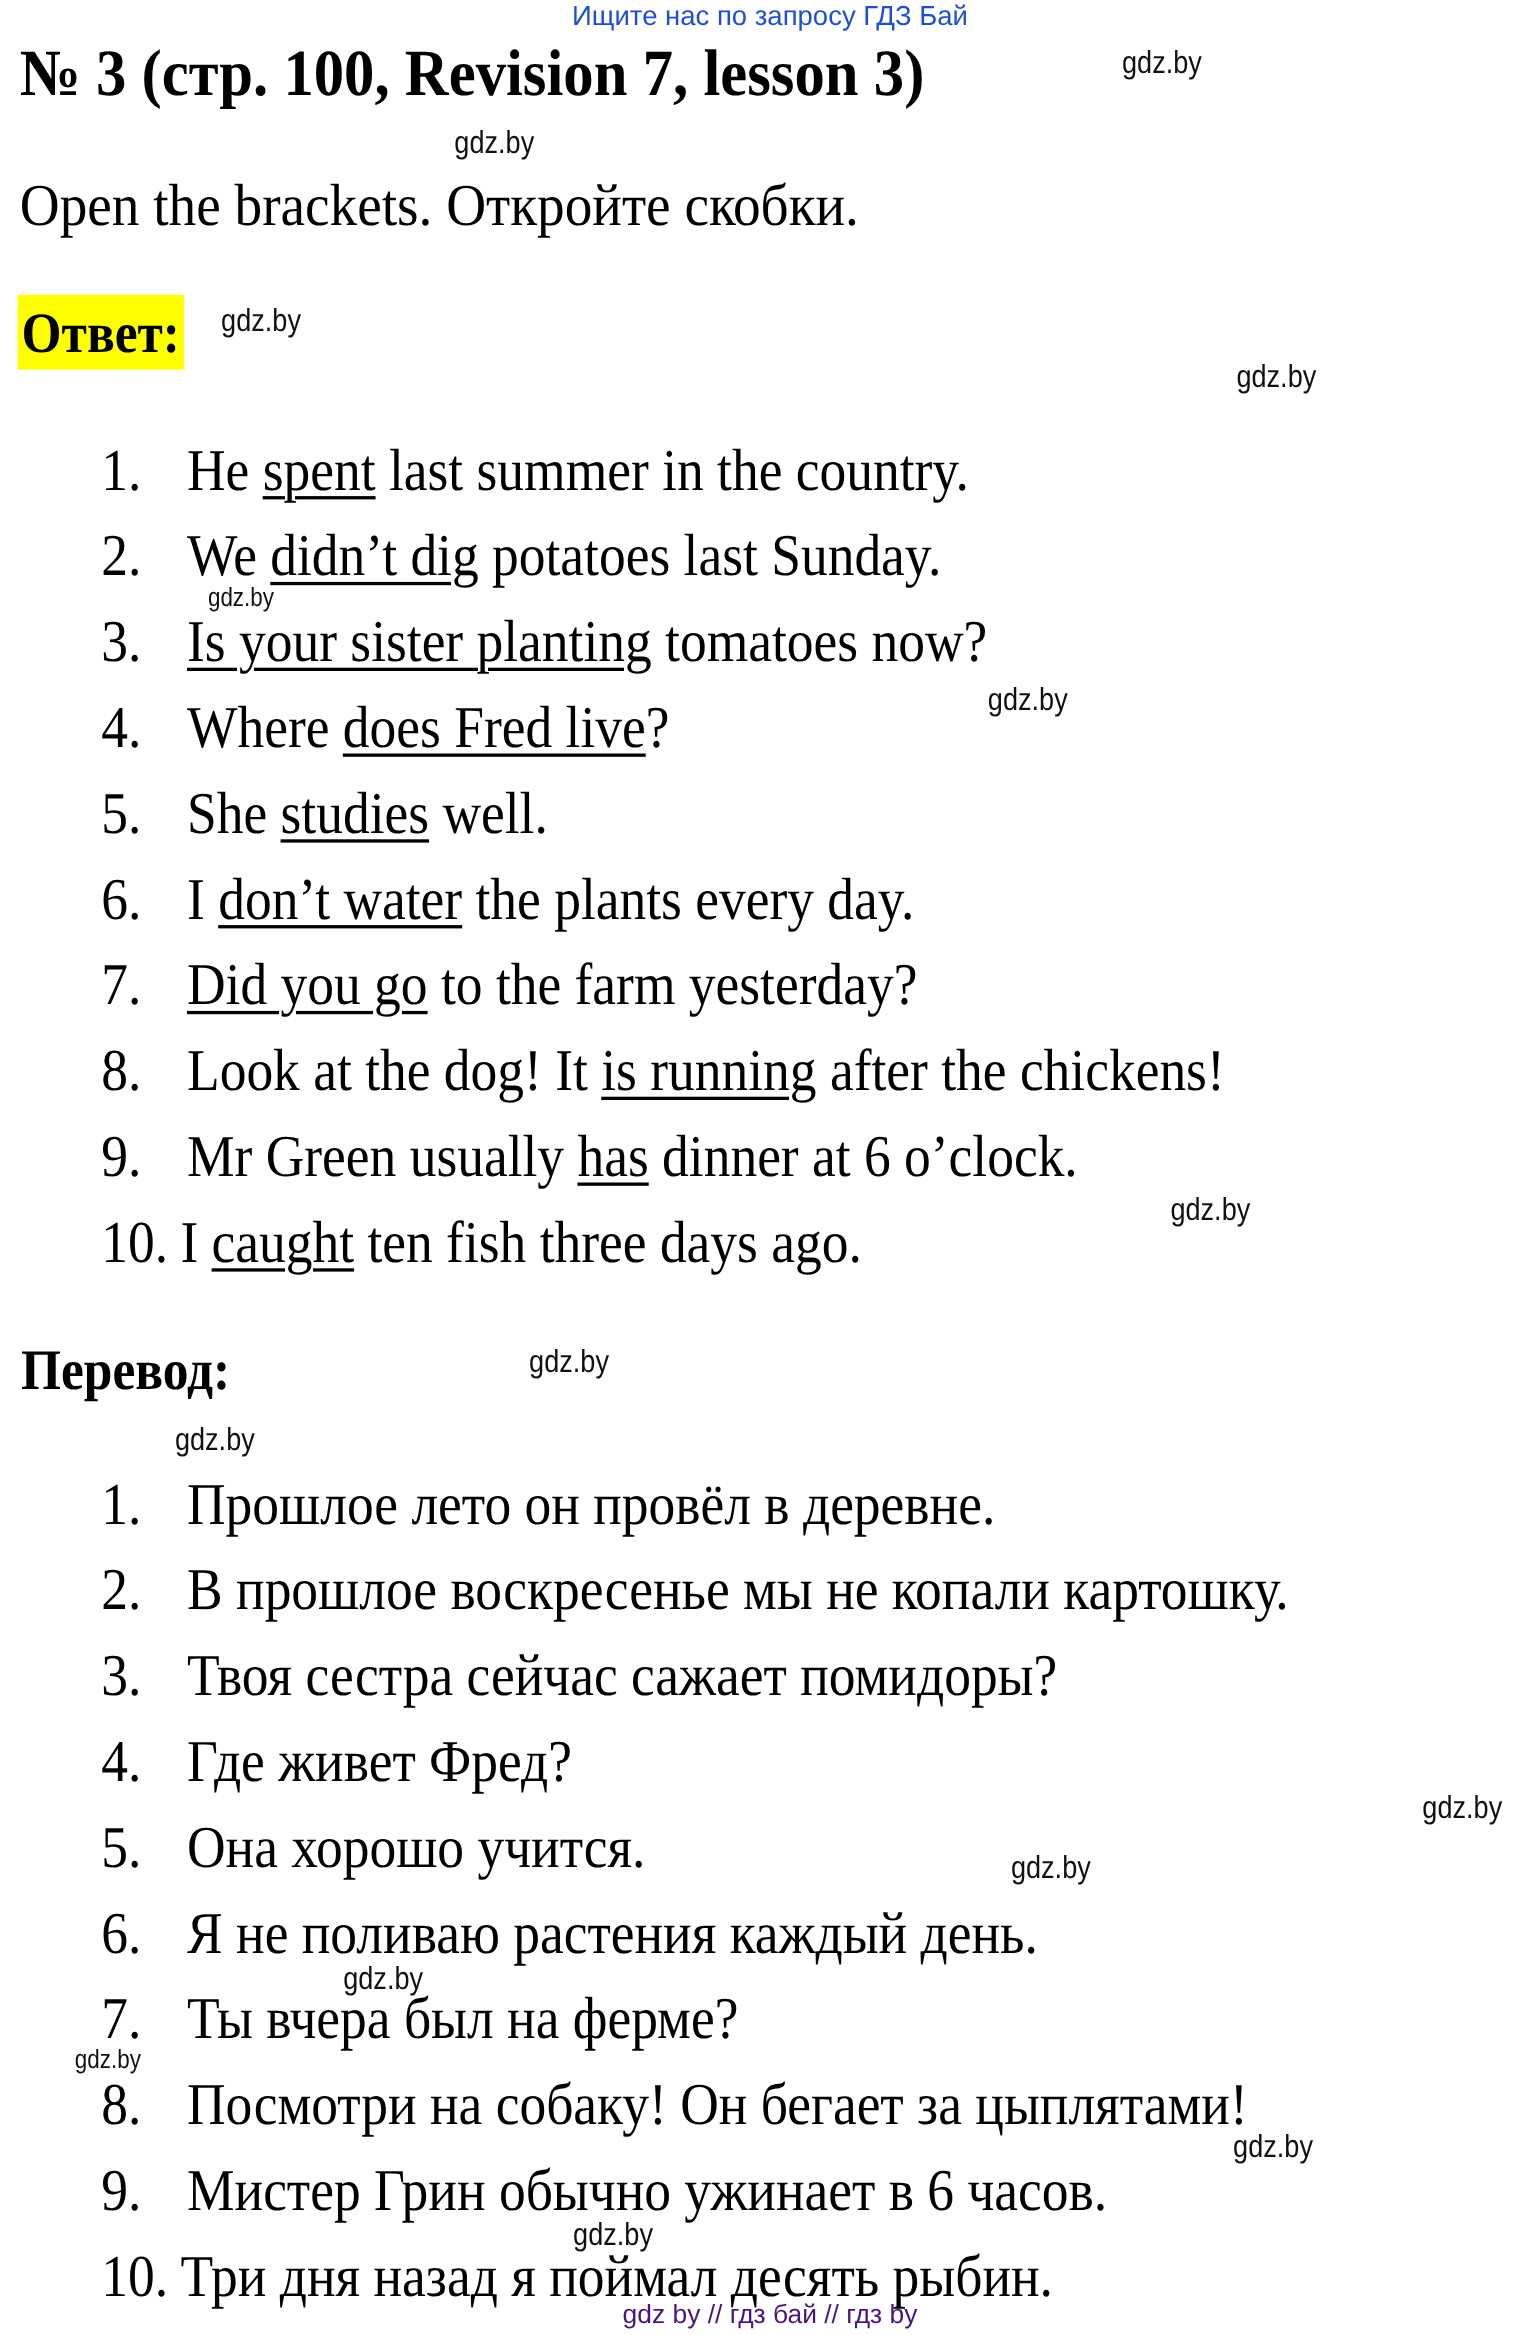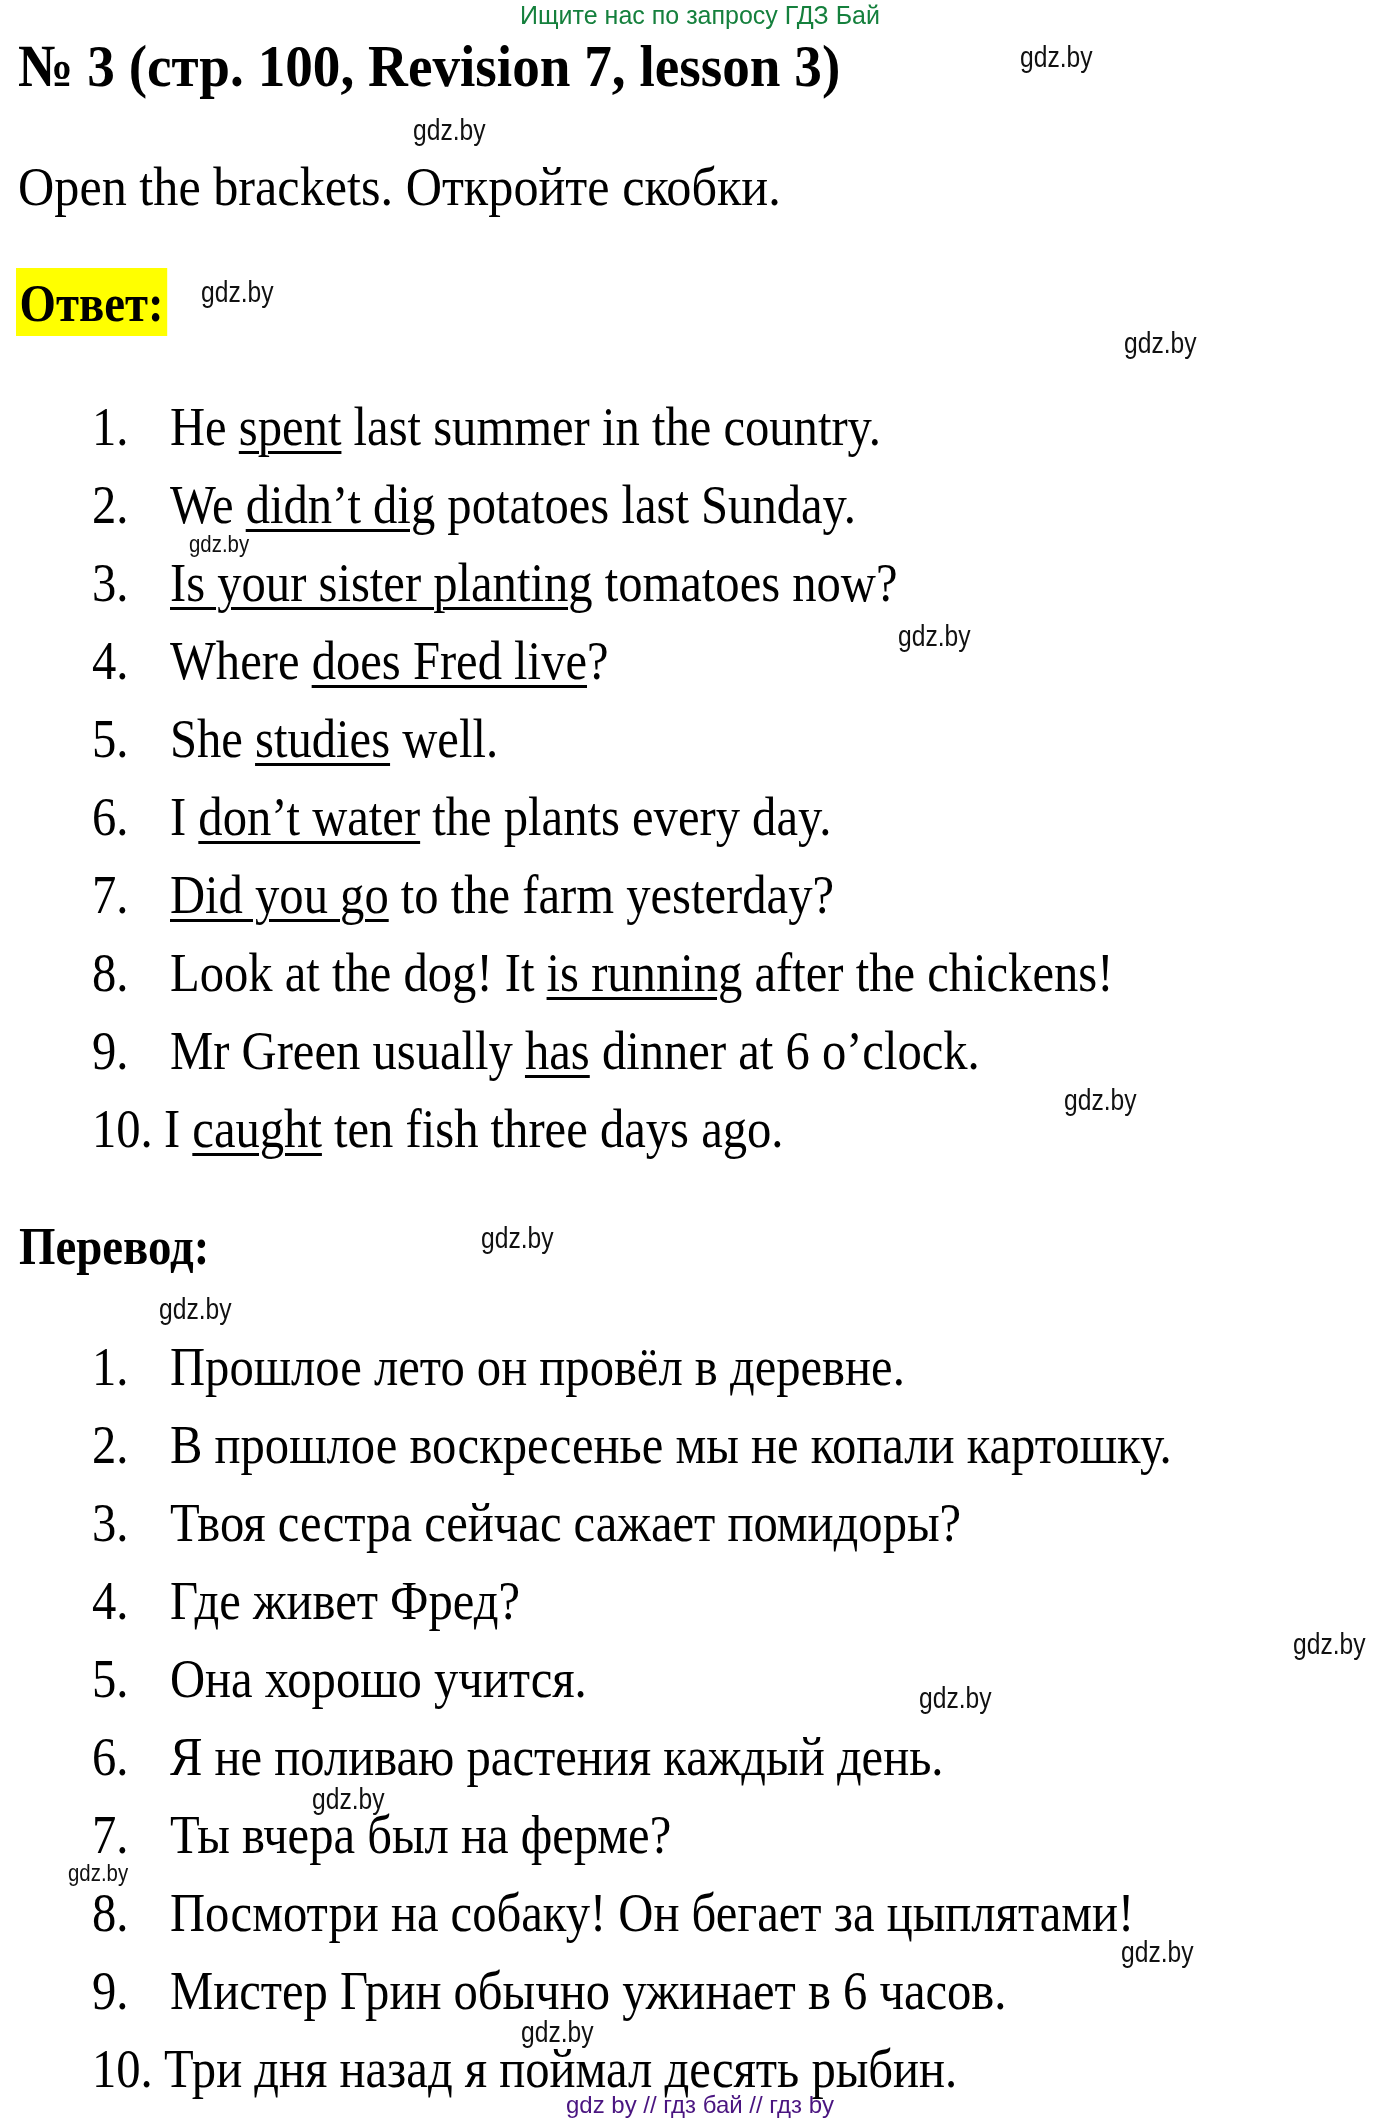--- a/index.html
+++ b/index.html
@@ -1,20 +1,20 @@
 <!DOCTYPE html>
 <html><head>
 <meta charset="utf-8">
 <style>
   html, body { margin: 0; padding: 0; background: #ffffff; }
   body { width: 1400px; height: 2123px; position: relative; overflow: hidden; }
   .abs { position: absolute; white-space: nowrap; }
   .serif { font-family: "Liberation Serif", "DejaVu Serif", serif; color: #000; }
   .sans { font-family: "Liberation Sans", "DejaVu Sans", sans-serif; }
-  .top-banner { left: 0; width: 1400px; top: 0; text-align: center; font-size: 25px; line-height: 30px; color: #15803d; }
+  .top-banner { left: 0; width: 1400px; top: 0; text-align: center; font-size: 25px; line-height: 30px; color: #1d4ed8; }
   .title { left: 18px; top: 28px; font-size: 60px; font-weight: bold; line-height: 76px; transform: scaleX(0.92); transform-origin: left center; }
   .subtitle { left: 18px; top: 152px; font-size: 54px; line-height: 70px; transform: scaleX(0.93); transform-origin: left center; }
   .answer-label { left: 16px; top: 268px; height: 68px; padding: 0 4px 0 4px; background: #ffff00; font-size: 52px; font-weight: bold; line-height: 72px; transform: scaleX(0.9); transform-origin: left center; }
   .section-label { left: 19px; top: 1212px; font-size: 52px; font-weight: bold; line-height: 70px; transform: scaleX(0.9); transform-origin: left center; }
   .wm { font-size: 29px; line-height: 34px; color: #111; transform: scaleX(0.85); transform-origin: left center; }
   .list { left: 0; width: 1400px; }
   .row { position: absolute; left: 0; height: 78px; white-space: nowrap; font-size: 54px; line-height: 78px; }
   .row .num { position: absolute; left: 92px; transform: scaleX(0.9); transform-origin: left center; }
   .row .txt { position: absolute; left: 170px; transform: scaleX(0.9); transform-origin: left center; }
   .row .num10 { position: absolute; left: 92px; transform: scaleX(0.9); transform-origin: left center; }

